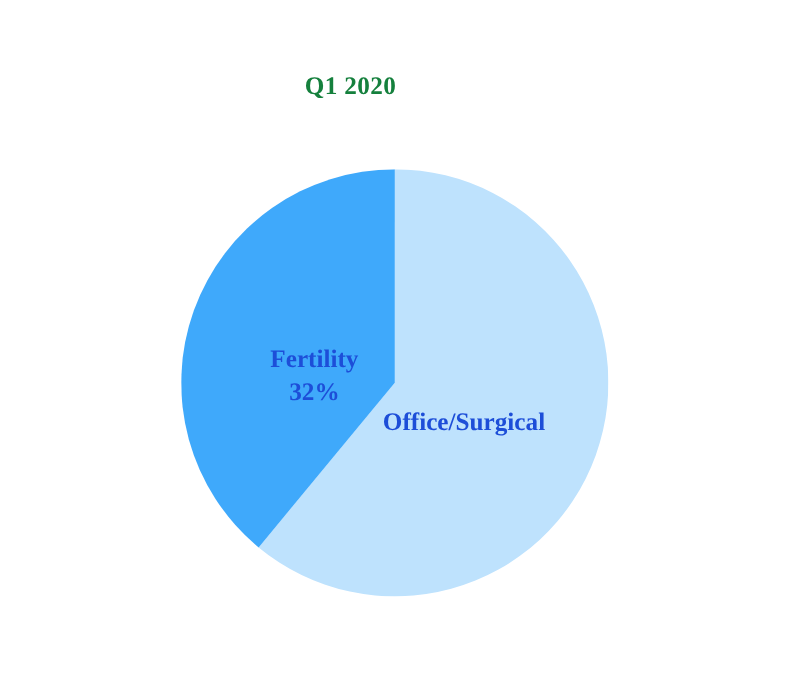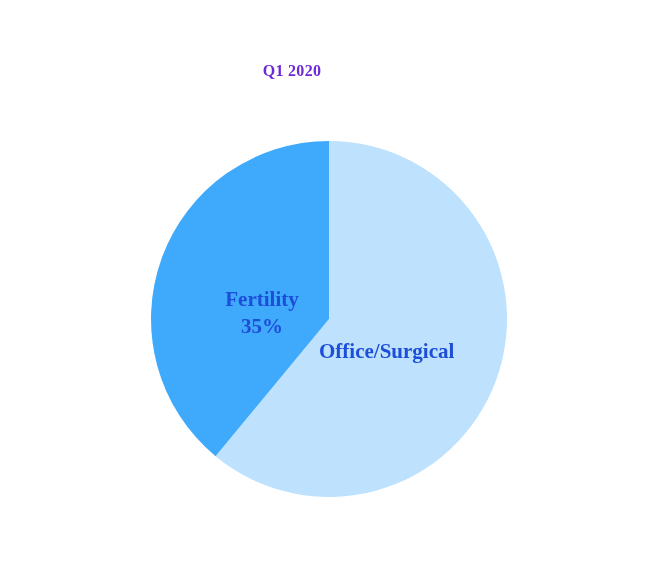--- a/index.html
+++ b/index.html
@@ -16,23 +16,23 @@
     font-family: "Liberation Serif", "DejaVu Serif", serif;
   }
   #chart-title {
     position: absolute;
     left: 0;
     top: 58px;
     width: 584px;
     text-align: center;
     font-family: "Liberation Serif", "DejaVu Serif", serif;
     font-weight: bold;
-    font-size: 16px;
+    font-size: 21px;
     letter-spacing: 0.3px;
-    color: #6d28d9;
+    color: #15803d;
     line-height: 26px;
   }
   #pie-wrap {
     position: absolute;
     left: 151px;
     top: 141px;
     width: 356px;
     height: 356px;
   }
   #pie-svg {
@@ -75,20 +75,20 @@
     <svg id="pie-svg" viewBox="0 0 356 356">
 
       <path id="slice-office" d="M 178 178 L 178.00 0.00 A 178 178 0 1 1 64.54 315.15 Z" fill="#bee2fd"></path>
 
       <path id="slice-fertility" d="M 178 178 L 64.54 315.15 A 178 178 0 0 1 178.00 0.00 Z" fill="#3fa9fb"></path>
     </svg>
   </div>
 
   <div class="slice-label" id="label-fertility">
     <div class="name-line">Fertility</div>
-    <div class="pct-line">35%</div>
+    <div class="pct-line">32%</div>
   </div>
 
   <div class="slice-label" id="label-office">
     <div class="name-line">Office/Surgical</div>
   </div>
 
 </div>
 
 </body></html>

